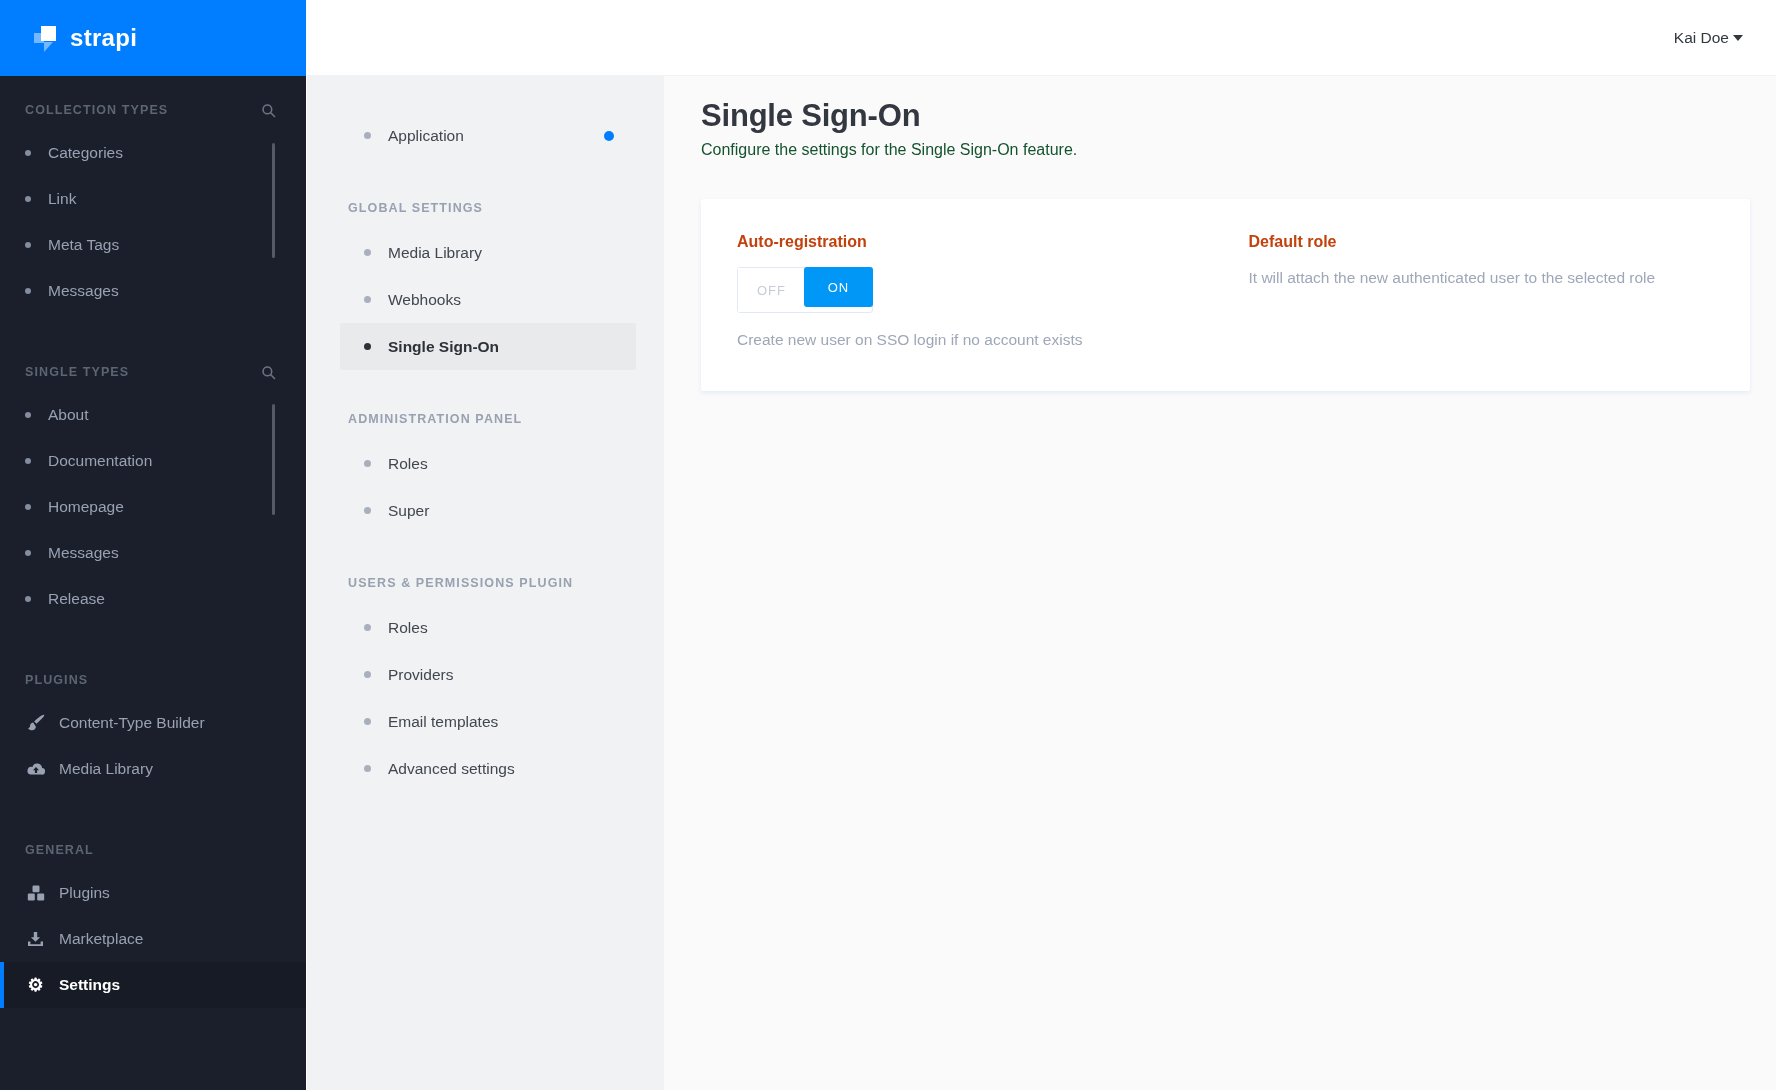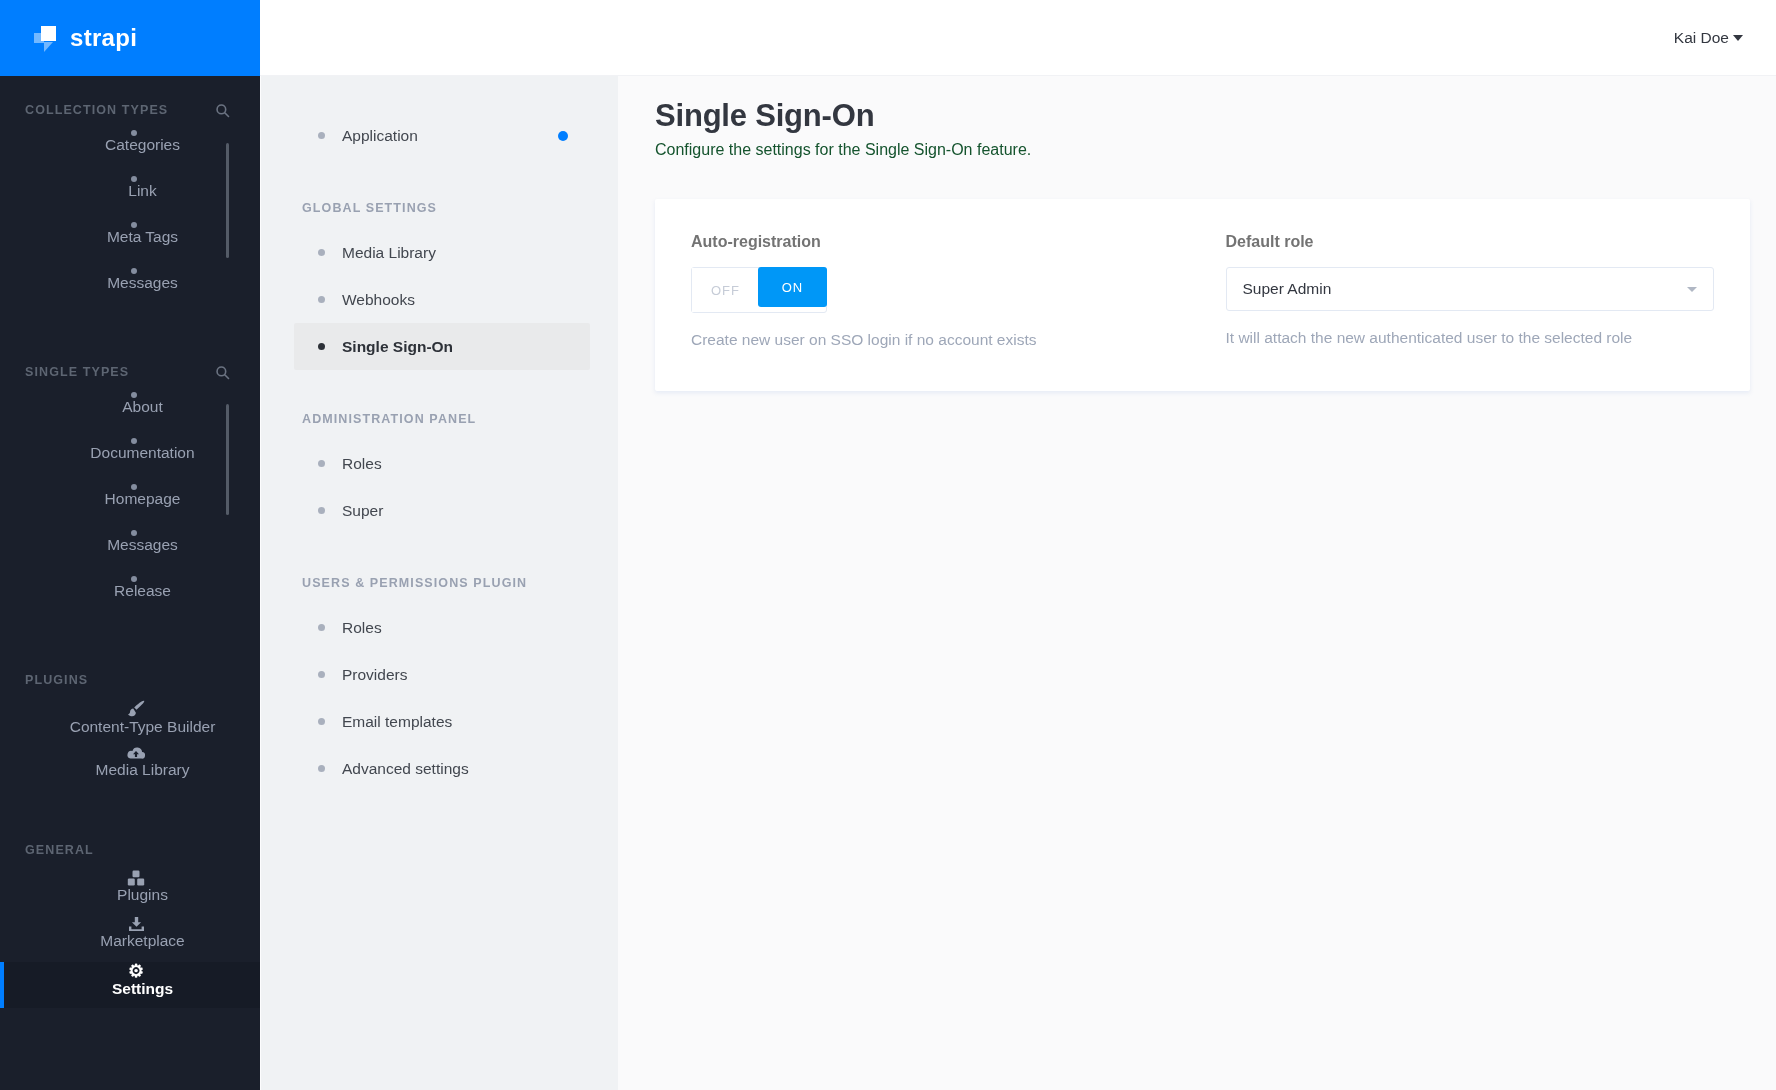--- a/index.html
+++ b/index.html
@@ -5,30 +5,30 @@
   * { margin:0; padding:0; box-sizing:border-box; }
   html,body { width:1776px; height:1090px; }
   body {
     font-family:"Liberation Sans", sans-serif;
     background:#fafafb; overflow:hidden;
     -webkit-font-smoothing:antialiased;
   }
   .app { display:flex; width:1776px; height:1090px; }
 
   
-  .left-menu { width:260px; flex-shrink:0; background:#1a1f2b; color:#99a1b2; display:flex; flex-direction:column; }
+  .left-menu { width:306px; flex-shrink:0; background:#1a1f2b; color:#99a1b2; display:flex; flex-direction:column; }
   .brand-header { height:76px; flex-shrink:0; background:#007eff; display:flex; align-items:center; padding-left:32px; cursor:pointer; }
   .brand-name { color:#fff; font-weight:700; font-size:24px; letter-spacing:.3px; margin-left:12px; }
   .menu-body { flex:1; padding-top:26px; overflow:hidden; }
   .lm-section { position:relative; margin-bottom:50px; }
   .lm-header { height:16px; display:flex; align-items:center; justify-content:space-between;
                padding:0 30px 0 25px; margin-bottom:12px;
                font-size:12.5px; font-weight:700; letter-spacing:1.1px; color:#5d6572; }
   .search-wrap { display:flex; cursor:pointer; color:#6b7382; }
-  .lm-item { height:46px; display:flex; align-items:center; padding-left:25px; font-size:15.5px; cursor:pointer;flex-direction:column; }
+  .lm-item { height:46px; display:flex; align-items:center; padding-left:25px; font-size:15.5px; cursor:pointer; }
   .lm-item .dot { width:6px; height:6px; border-radius:50%; background:#848d9f; margin-right:17px; flex-shrink:0; }
   .lm-item .li-icon { width:21px; margin-right:13px; display:flex; justify-content:center; align-items:center; font-size:18px; line-height:1; }
   .lm-item.active { background:#161b26; border-left:4px solid #007eff; padding-left:21px; color:#fff; font-weight:700; }
   .lm-scroll { position:absolute; width:3px; border-radius:2px; background:#545b67; right:31px; }
   .lm-scroll.s0 { top:41px; height:115px; }
   .lm-scroll.s1 { top:40px; height:111px; }
 
   
   .right { flex:1; display:flex; flex-direction:column; min-width:0; }
   .topbar { height:76px; flex-shrink:0; background:#fff; border-bottom:1px solid #f1f2f5;
@@ -48,21 +48,21 @@
   .sn-notif { width:10px; height:10px; border-radius:50%; background:#007eff; margin-left:auto; }
   .sn-header { margin:42px 28px 12px 41px; height:16px; font-size:12.5px; font-weight:700; letter-spacing:1.1px; color:#99a1b1; }
 
   
   .main { flex:1; background:#fafafb; padding:22px 26px 0 37px; overflow:hidden; }
   .page-title { font-size:31px; font-weight:700; color:#333740; letter-spacing:-.2px; }
   .page-subtitle { margin-top:7px; font-size:16px; color:#14532d; }
   .settings-card { margin-top:40px; background:#fff; border-radius:2px;
                    box-shadow:0 2px 4px rgba(227,233,245,.9);
                    padding:34px 36px 42px; display:grid; grid-template-columns:1fr 1fr; column-gap:46px; }
-  .field-label { font-size:16px; font-weight:700; color:#737373; }
+  .field-label { font-size:16px; font-weight:700; color:#c2410c; }
   .toggle { margin-top:16px; display:inline-flex; border:1px solid #e3e9f3; border-radius:3px; background:#fff; }
   .toggle-btn { width:67px; height:44px; display:flex; align-items:center; justify-content:center;
                 font-size:13px; font-weight:400; letter-spacing:1px; cursor:pointer; }
   .toggle-btn.off { color:#c6ccd7; background:#fff; }
   .toggle-btn.on  { color:#fff; background:#0097f7; border-radius:3px; margin:-1px; width:69px; height:40px; }
   .field-helper { margin-top:18px; font-size:15.5px; color:#9ea7b8; }
   .select { margin-top:16px; height:44px; border:1px solid #e3e9f3; border-radius:3px; background:#fff;
             display:flex; align-items:center; justify-content:space-between; padding:0 16px;
             font-size:15.5px; color:#333740; cursor:pointer; }
   .select-caret { width:0; height:0; border-left:5px solid transparent; border-right:5px solid transparent; border-top:5.5px solid #b0b7c4; }
@@ -268,24 +268,20 @@
             <div class="field-label">Auto-registration</div>
             <div class="toggle">
               <div class="toggle-btn off">OFF</div>
               <div class="toggle-btn on">ON</div>
             </div>
             <div class="field-helper">Create new user on SSO login if no account exists</div>
           </div>
 
           <div>
             <div class="field-label">Default role</div>
-            <div class="select">
-              <span>Super Admin</span>
-              <span class="select-caret"></span>
-            </div>
             <div class="field-helper">It will attach the new authenticated user to the selected role</div>
           </div>
 
         </section>
       </main>
 
     </div>
   </div>
 </div>
 

